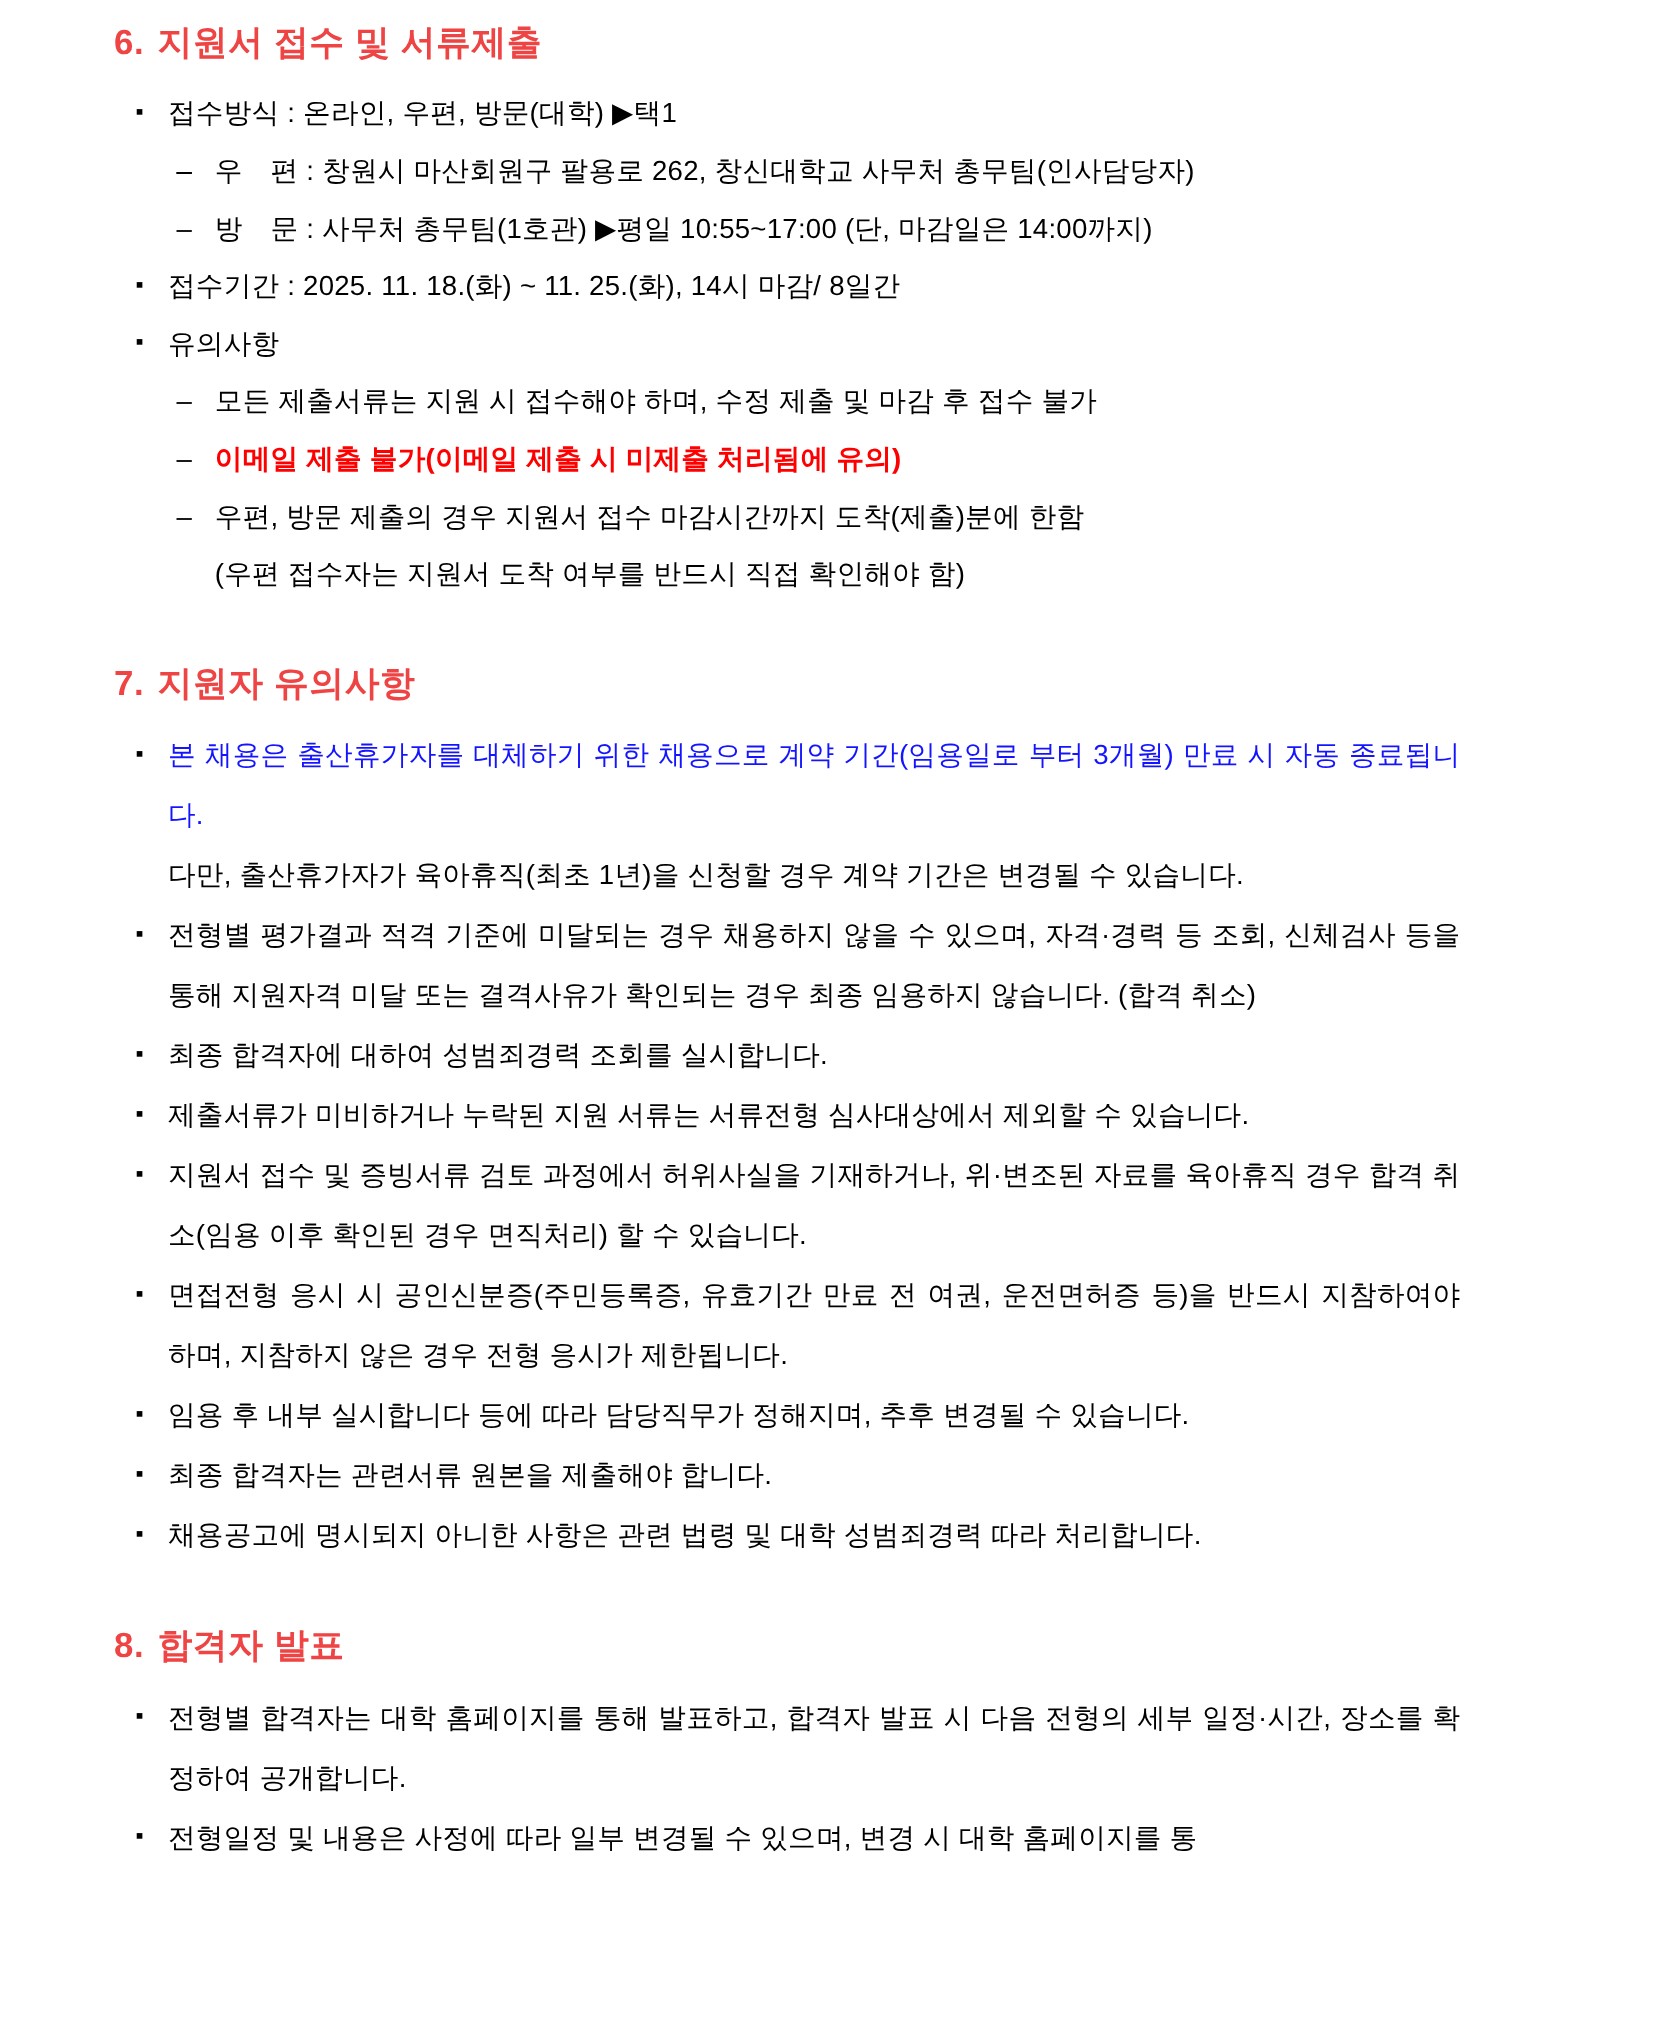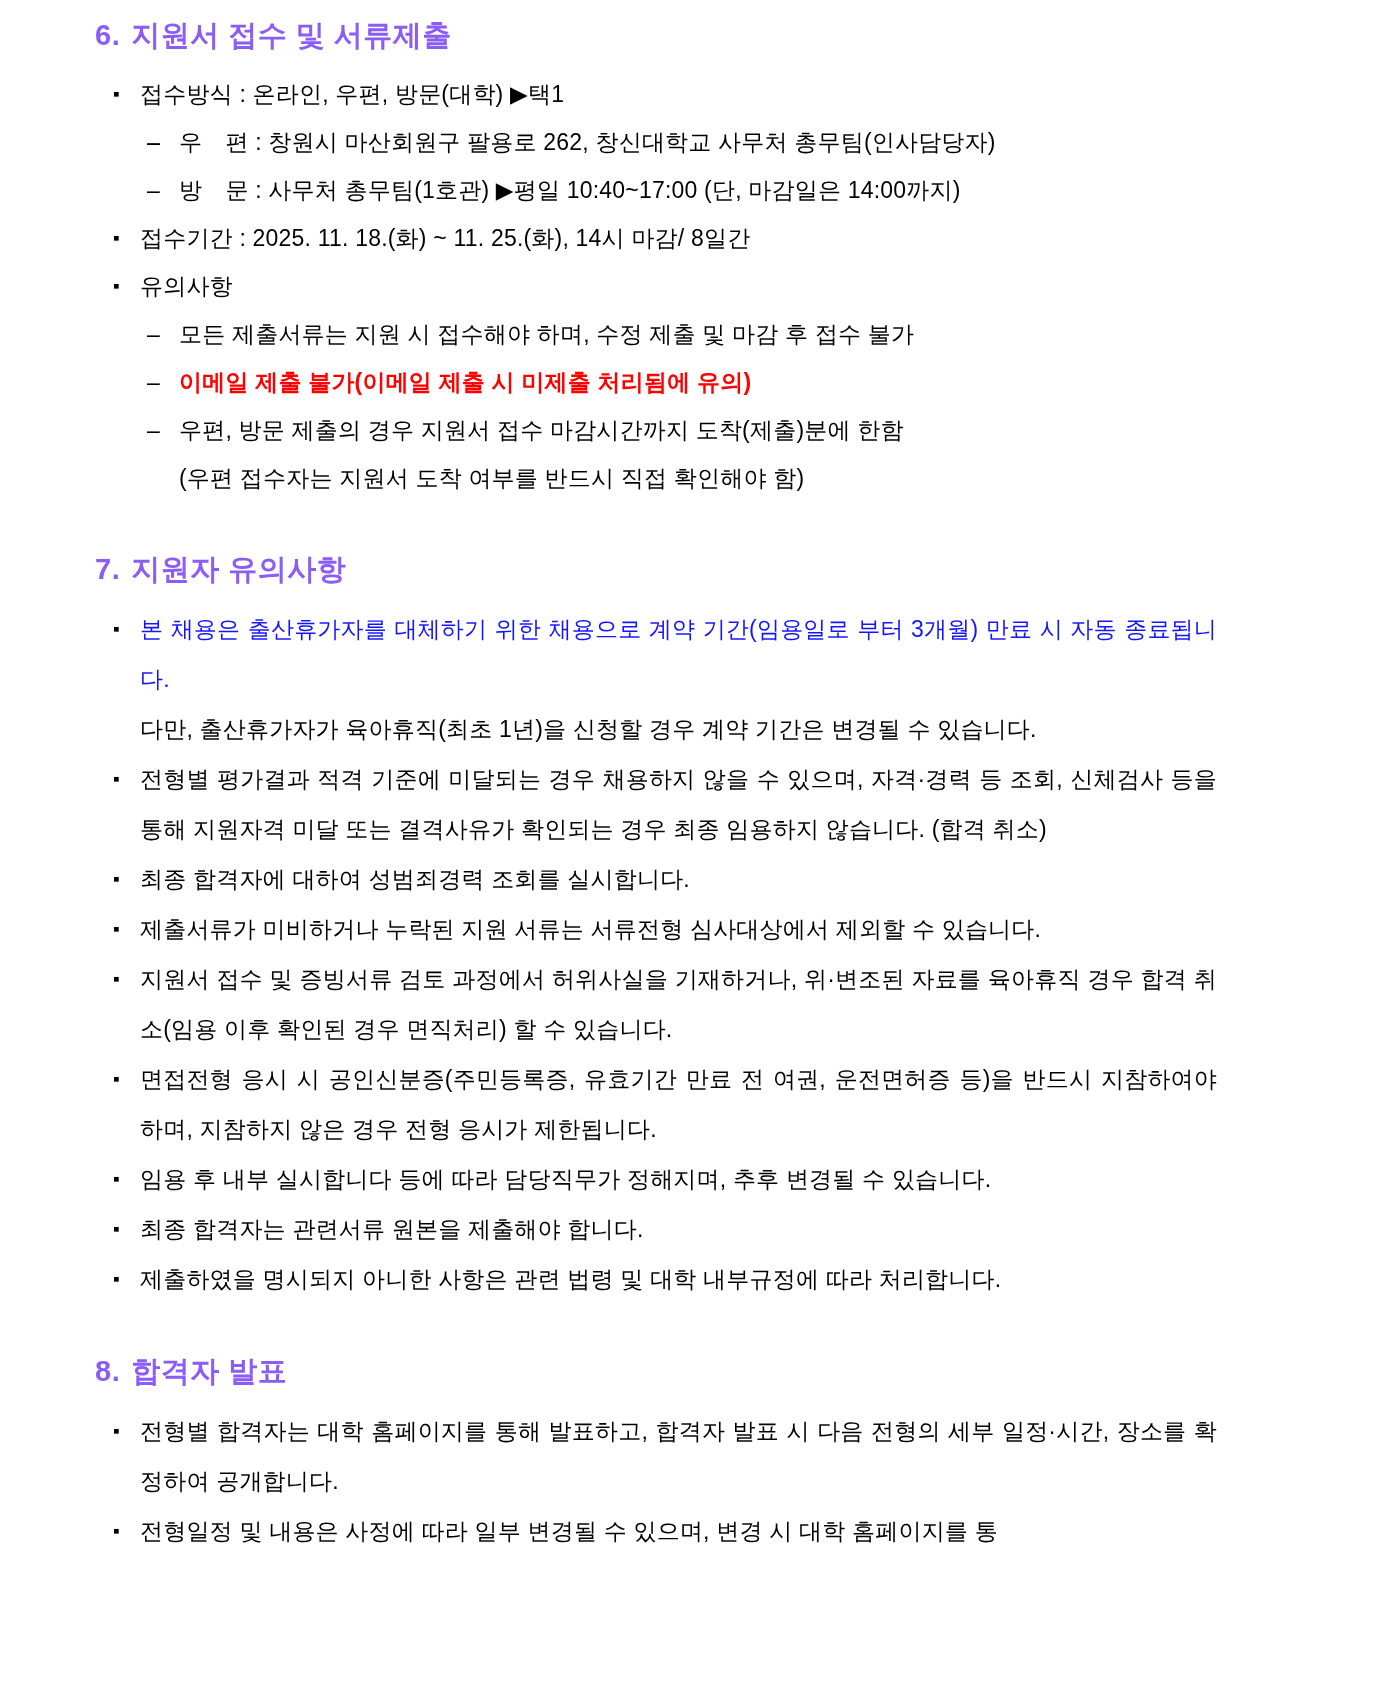--- a/index.html
+++ b/index.html
@@ -15,21 +15,21 @@
     position:absolute;
     left:95px;top:6px;
     width:1122px;
   }
   .section{margin:0;}
   .sec-heading{
     font-size:29px;
     font-weight:700;
     letter-spacing:0.5px;
     margin:48px 0 14px 0;
-    color:#8b5cf6;
+    color:#ef4444;
   }
   .section:first-child .sec-heading{margin-top:10px;}
   .sec-num{margin-right:11px;}
   .item{
     position:relative;
     margin:0;
     font-size:23px;
     line-height:50px;
     letter-spacing:0.2px;
     text-align:justify;
@@ -49,40 +49,40 @@
 </head>
 <body>
 
 <main class="page">
   <div class="content">
       <section class="section compact">
         <h2 class="sec-heading"><span class="sec-num">6.</span><span class="sec-title">지원서 접수 및 서류제출</span></h2>
         <p class="item ind-bullet"><span class="marker marker-square">▪</span><span>접수방식 : </span><span class="u">온라인, 우편, 방문(대학)</span><span> ▶택1</span></p>
         <p class="item ind-dash"><span class="marker marker-dash">–</span></p>
         <p class="item ind-dash"><span class="marker marker-dash">–</span><span>우 편 : 창원시 마산회원구 팔용로 262, 창신대학교 사무처 총무팀(인사담당자)</span></p>
-        <p class="item ind-dash"><span class="marker marker-dash">–</span><span>방 문 : 사무처 총무팀(1호관) ▶평일 10:40~17:00 (단, 마감일은 14:00까지)</span></p>
+        <p class="item ind-dash"><span class="marker marker-dash">–</span><span>방 문 : 사무처 총무팀(1호관) ▶평일 10:55~17:00 (단, 마감일은 14:00까지)</span></p>
         <p class="item ind-bullet"><span class="marker marker-square">▪</span><span>접수기간 : 2025. 11. 18.(화) ~ 11. 25.(화), 14시 마감/ 8일간</span></p>
         <p class="item ind-bullet"><span class="marker marker-square">▪</span><span>유의사항</span></p>
         <p class="item ind-dash"><span class="marker marker-dash">–</span><span>모든 제출서류는 지원 시 접수해야 하며, 수정 제출 및 마감 후 접수 불가</span></p>
         <p class="item ind-dash"><span class="marker marker-dash">–</span><span class="c-red">이메일 제출 불가(이메일 제출 시 미제출 처리됨에 유의)</span></p>
         <p class="item ind-dash"><span class="marker marker-dash">–</span><span>우편, 방문 제출의 경우 지원서 접수 마감시간까지 도착(제출)분에 한함</span></p>
         <p class="item ind-dash"><span>(우편 접수자는 지원서 도착 여부를 반드시 직접 확인해야 함)</span></p>
       </section>
       <section class="section">
         <h2 class="sec-heading"><span class="sec-num">7.</span><span class="sec-title">지원자 유의사항</span></h2>
         <p class="item ind-bullet"><span class="marker marker-square">▪</span><span class="c-blue">본 채용은 출산휴가자를 대체하기 위한 채용으로 계약 기간(임용일로 부터 3개월) 만료 시 자동 종료됩니다.</span></p>
         <p class="item ind-bullet"><span>다만, 출산휴가자가 육아휴직(최초 1년)을 신청할 경우 계약 기간은 변경될 수 있습니다.</span></p>
         <p class="item ind-bullet"><span class="marker marker-square">▪</span><span>전형별 평가결과 적격 기준에 미달되는 경우 채용하지 않을 수 있으며, 자격·경력 등 조회, 신체검사 등을 통해 지원자격 미달 또는 결격사유가 확인되는 경우 최종 임용하지 않습니다. (합격 취소)</span></p>
         <p class="item ind-bullet"><span class="marker marker-square">▪</span><span>최종 합격자에 대하여 성범죄경력 조회를 실시합니다.</span></p>
         <p class="item ind-bullet"><span class="marker marker-square">▪</span><span>제출서류가 미비하거나 누락된 지원 서류는 서류전형 심사대상에서 제외할 수 있습니다.</span></p>
         <p class="item ind-bullet"><span class="marker marker-square">▪</span><span>지원서 접수 및 증빙서류 검토 과정에서 허위사실을 기재하거나, 위·변조된 자료를 육아휴직 경우 합격 취소(임용 이후 확인된 경우 면직처리) 할 수 있습니다.</span></p>
         <p class="item ind-bullet"><span class="marker marker-square">▪</span><span>면접전형 응시 시 공인신분증(주민등록증, 유효기간 만료 전 여권, 운전면허증 등)을 반드시 지참하여야 하며, 지참하지 않은 경우 전형 응시가 제한됩니다.</span></p>
         <p class="item ind-bullet"><span class="marker marker-square">▪</span><span>임용 후 내부 실시합니다 등에 따라 담당직무가 정해지며, 추후 변경될 수 있습니다.</span></p>
         <p class="item ind-bullet"><span class="marker marker-square">▪</span><span>최종 합격자는 관련서류 원본을 제출해야 합니다.</span></p>
-        <p class="item ind-bullet"><span class="marker marker-square">▪</span><span>제출하였을 명시되지 아니한 사항은 관련 법령 및 대학 내부규정에 따라 처리합니다.</span></p>
+        <p class="item ind-bullet"><span class="marker marker-square">▪</span><span>채용공고에 명시되지 아니한 사항은 관련 법령 및 대학 성범죄경력 따라 처리합니다.</span></p>
       </section>
       <section class="section">
         <h2 class="sec-heading"><span class="sec-num">8.</span><span class="sec-title">합격자 발표</span></h2>
         <p class="item ind-bullet"><span class="marker marker-square">▪</span><span>전형별 합격자는 대학 홈페이지를 통해 발표하고, 합격자 발표 시 다음 전형의 세부 일정·시간, 장소를 확정하여 공개합니다.</span></p>
         <p class="item ind-bullet"><span class="marker marker-square">▪</span><span>전형일정 및 내용은 사정에 따라 일부 변경될 수 있으며, 변경 시 대학 홈페이지를 통</span></p>
       </section>
     </div>
 </main>
 
 </body></html>

